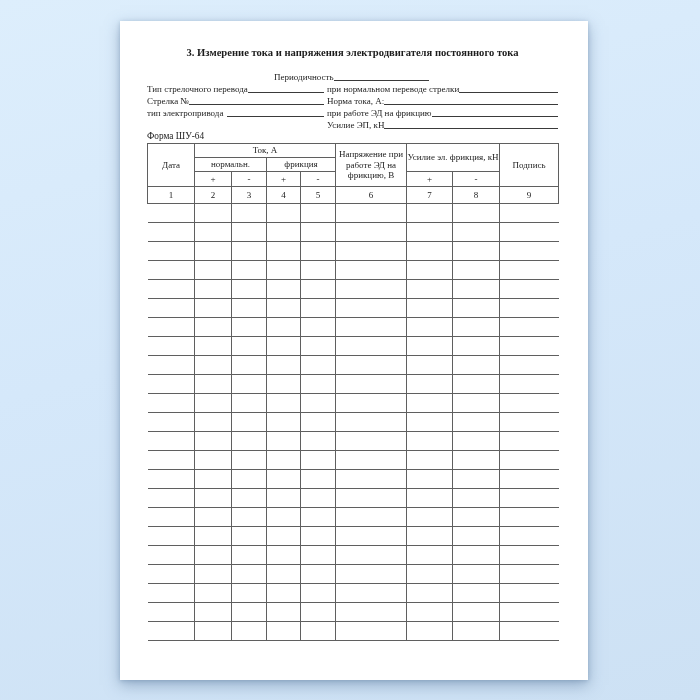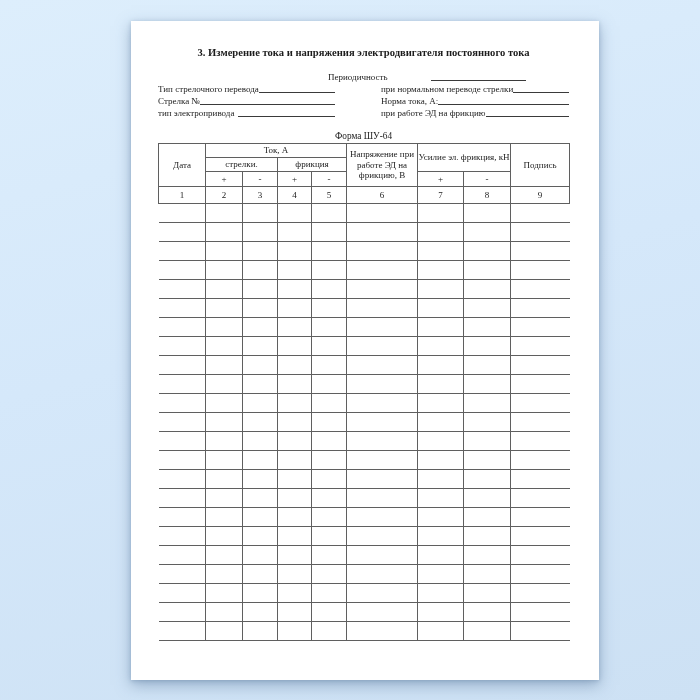--- a/index.html
+++ b/index.html
@@ -3,41 +3,41 @@
 <meta charset="utf-8">
 <style>
   html,body{margin:0;padding:0;}
   body{
     width:700px;height:700px;overflow:hidden;position:relative;
     background:linear-gradient(165deg,#ddeefc 0%,#d5e8fa 45%,#cde1f4 100%);
     font-family:"Liberation Serif","DejaVu Serif",serif;
     color:#1c1c1c;
   }
   .page{
-    position:absolute;left:131px;top:21px;width:468px;height:659px;
+    position:absolute;left:120px;top:21px;width:468px;height:659px;
     background:#ffffff;box-sizing:border-box;
     padding:0 30px 0 27px;
     box-shadow:0 5px 14px rgba(90,120,155,.5),0 1px 4px rgba(90,120,155,.35);
   }
   .title{
     margin-top:25px;text-align:center;font-weight:bold;font-size:10.6px;
     line-height:13px;white-space:nowrap;
   }
   .fields{margin-top:12px;font-size:9px;}
-  .fline{display:flex;height:12px;line-height:12px;gap:43px;}
+  .fline{display:flex;height:12px;line-height:12px;}
   .fline .lbl{white-space:nowrap;}
   .fill{flex:1 1 auto;border-bottom:1px solid #3a3a3a;margin-bottom:2px;}
   .fill-fixed{flex:0 0 auto;width:95px;border-bottom:1px solid #3a3a3a;margin-bottom:2px;}
   .spacer{flex:0 0 auto;width:127px;}
   .col-l{flex:0 0 auto;width:177px;display:flex;margin-right:3px;}
   .col-r{flex:1 1 auto;display:flex;}
   .gap{flex:0 0 auto;width:4px;}
   .suffix{white-space:nowrap;}
   .form-code{
-    text-align:center;font-size:9.3px;line-height:9px;height:9px;margin-top:1px;
+    text-align:left;font-size:9.3px;line-height:9px;height:9px;margin-top:1px;
   }
   table.sheet{
     border-collapse:collapse;table-layout:fixed;width:411px;margin-top:2px;
     font-size:9px;color:#1c1c1c;
   }
   table.sheet th,table.sheet td{
     border:1px solid #5f5f5f;padding:0;text-align:center;vertical-align:middle;
     font-weight:normal;line-height:1.15;overflow:hidden;
   }
   tr.hr1 th{height:13px;}
@@ -93,20 +93,24 @@
       </span>
       <span class="col-r">
         <span class="lbl">при работе ЭД на фрикцию</span>
         <span class="fill"></span>
       </span>
     </div>
 
 
     <div class="fline">
       <span class="col-l"></span>
+      <span class="col-r">
+        <span class="lbl">Усилие ЭП, кН</span>
+        <span class="fill"></span>
+      </span>
     </div>
 
   </div>
 
   <div class="form-code">Форма ШУ-64</div>
 
   <table class="sheet">
     <colgroup>
       <col style="width:47px">
         <col style="width:37px">
@@ -120,21 +124,21 @@
     </colgroup>
     <thead>
       <tr class="hr1">
         <th rowspan="3">Дата</th>
         <th colspan="4">Ток, А</th>
         <th rowspan="3">Напряжение при работе ЭД на фрикцию, В</th>
         <th colspan="2" rowspan="2">Усилие эл. фрикция, кН</th>
         <th rowspan="3">Подпись</th>
       </tr>
       <tr class="hr2">
-        <th colspan="2">стрелки.</th>
+        <th colspan="2">нормальн.</th>
         <th colspan="2">фрикция</th>
       </tr>
       <tr class="hr3">
         <th>+</th>
         <th>-</th>
         <th>+</th>
         <th>-</th>
         <th>+</th>
         <th>-</th>
       </tr>

